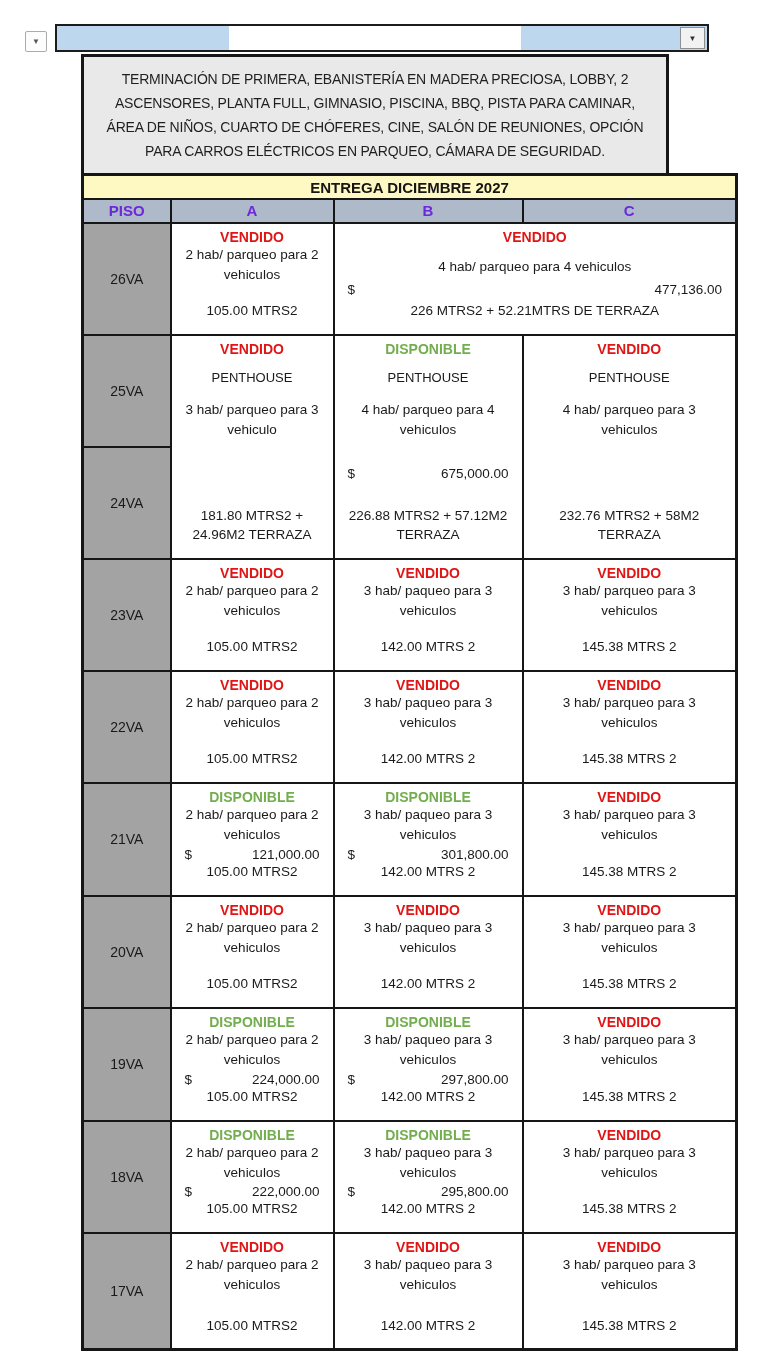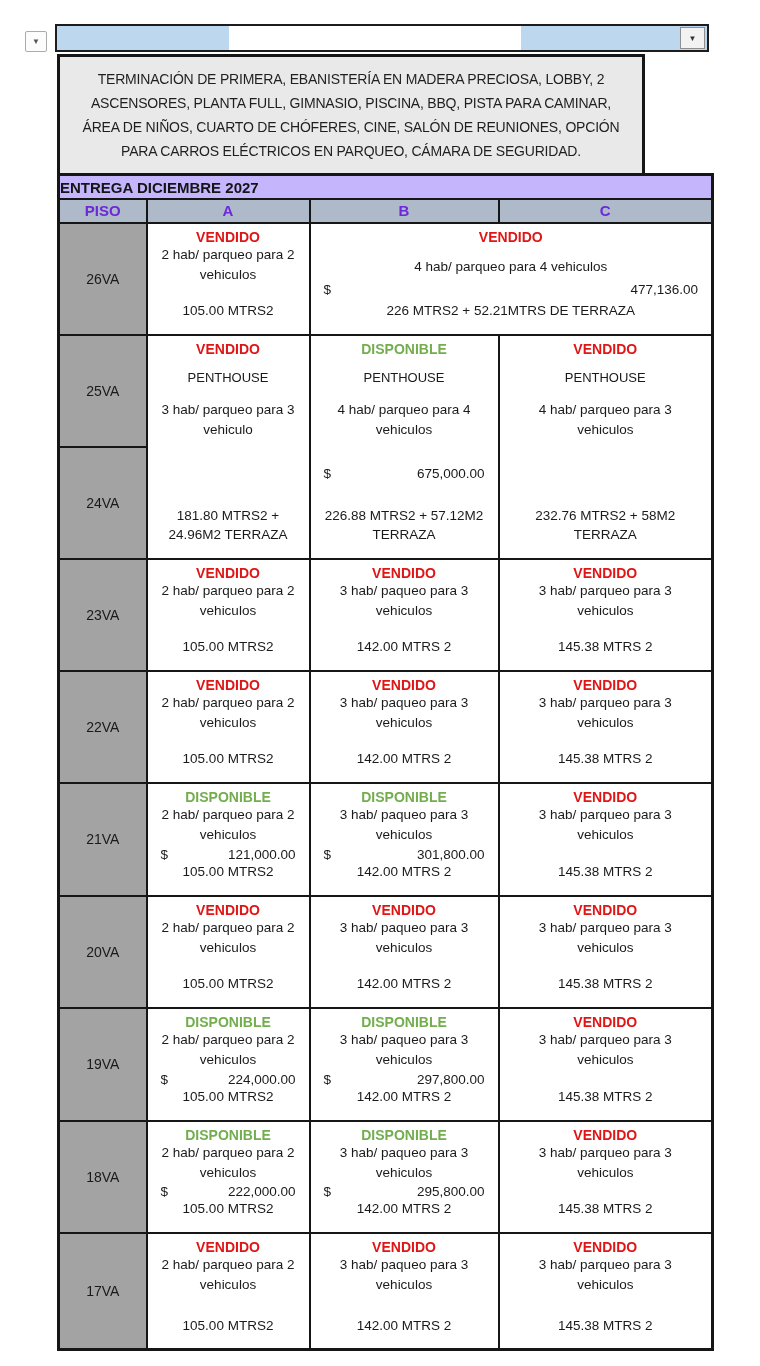--- a/index.html
+++ b/index.html
@@ -21,33 +21,33 @@
     background:#bdd7ee;border:2px solid #1c1c1c;box-sizing:border-box;
   }
   .white-patch{position:absolute;left:172px;top:0;width:292px;height:24px;background:#ffffff;}
   .bar-drop{
     position:absolute;right:2px;top:1px;width:25px;height:22px;
     background:#f2f2f2;border:1px solid #8f8f8f;box-sizing:border-box;
     display:flex;align-items:center;justify-content:center;
     font-size:8px;color:#333;cursor:pointer;
   }
   
-  .sheet{margin-left:57px;width:588px;}
+  .sheet{margin-left:81px;width:588px;}
   .desc-block{
     box-sizing:border-box;border:3px solid #161616;background:#e9e9e9;
     text-align:center;font-size:14px;line-height:1.72;letter-spacing:-0.2px;
     padding:10px 14px;color:#1f1f1f;margin-top:2px;
   }
   table{
     border-collapse:collapse;table-layout:fixed;width:654px;
     margin-top:-3px;border:3px solid #161616;
   }
   td,th{border:2px solid #161616;box-sizing:border-box;padding:0;}
   .banner{
-    background:#c4b5fd;font-weight:bold;
+    background:#fef9c3;font-weight:bold;text-align:center;
     font-size:15px;height:24px;color:#151515;
   }
   th{
     background:#aebaca;font-size:15px;font-weight:bold;height:24px;
     text-align:center;color:#6d28d9;
   }
   td.piso{
     font-size:14px;text-align:center;vertical-align:middle;background:#a3a3a3;
   }
   td.unit{vertical-align:top;background:#fff;}

